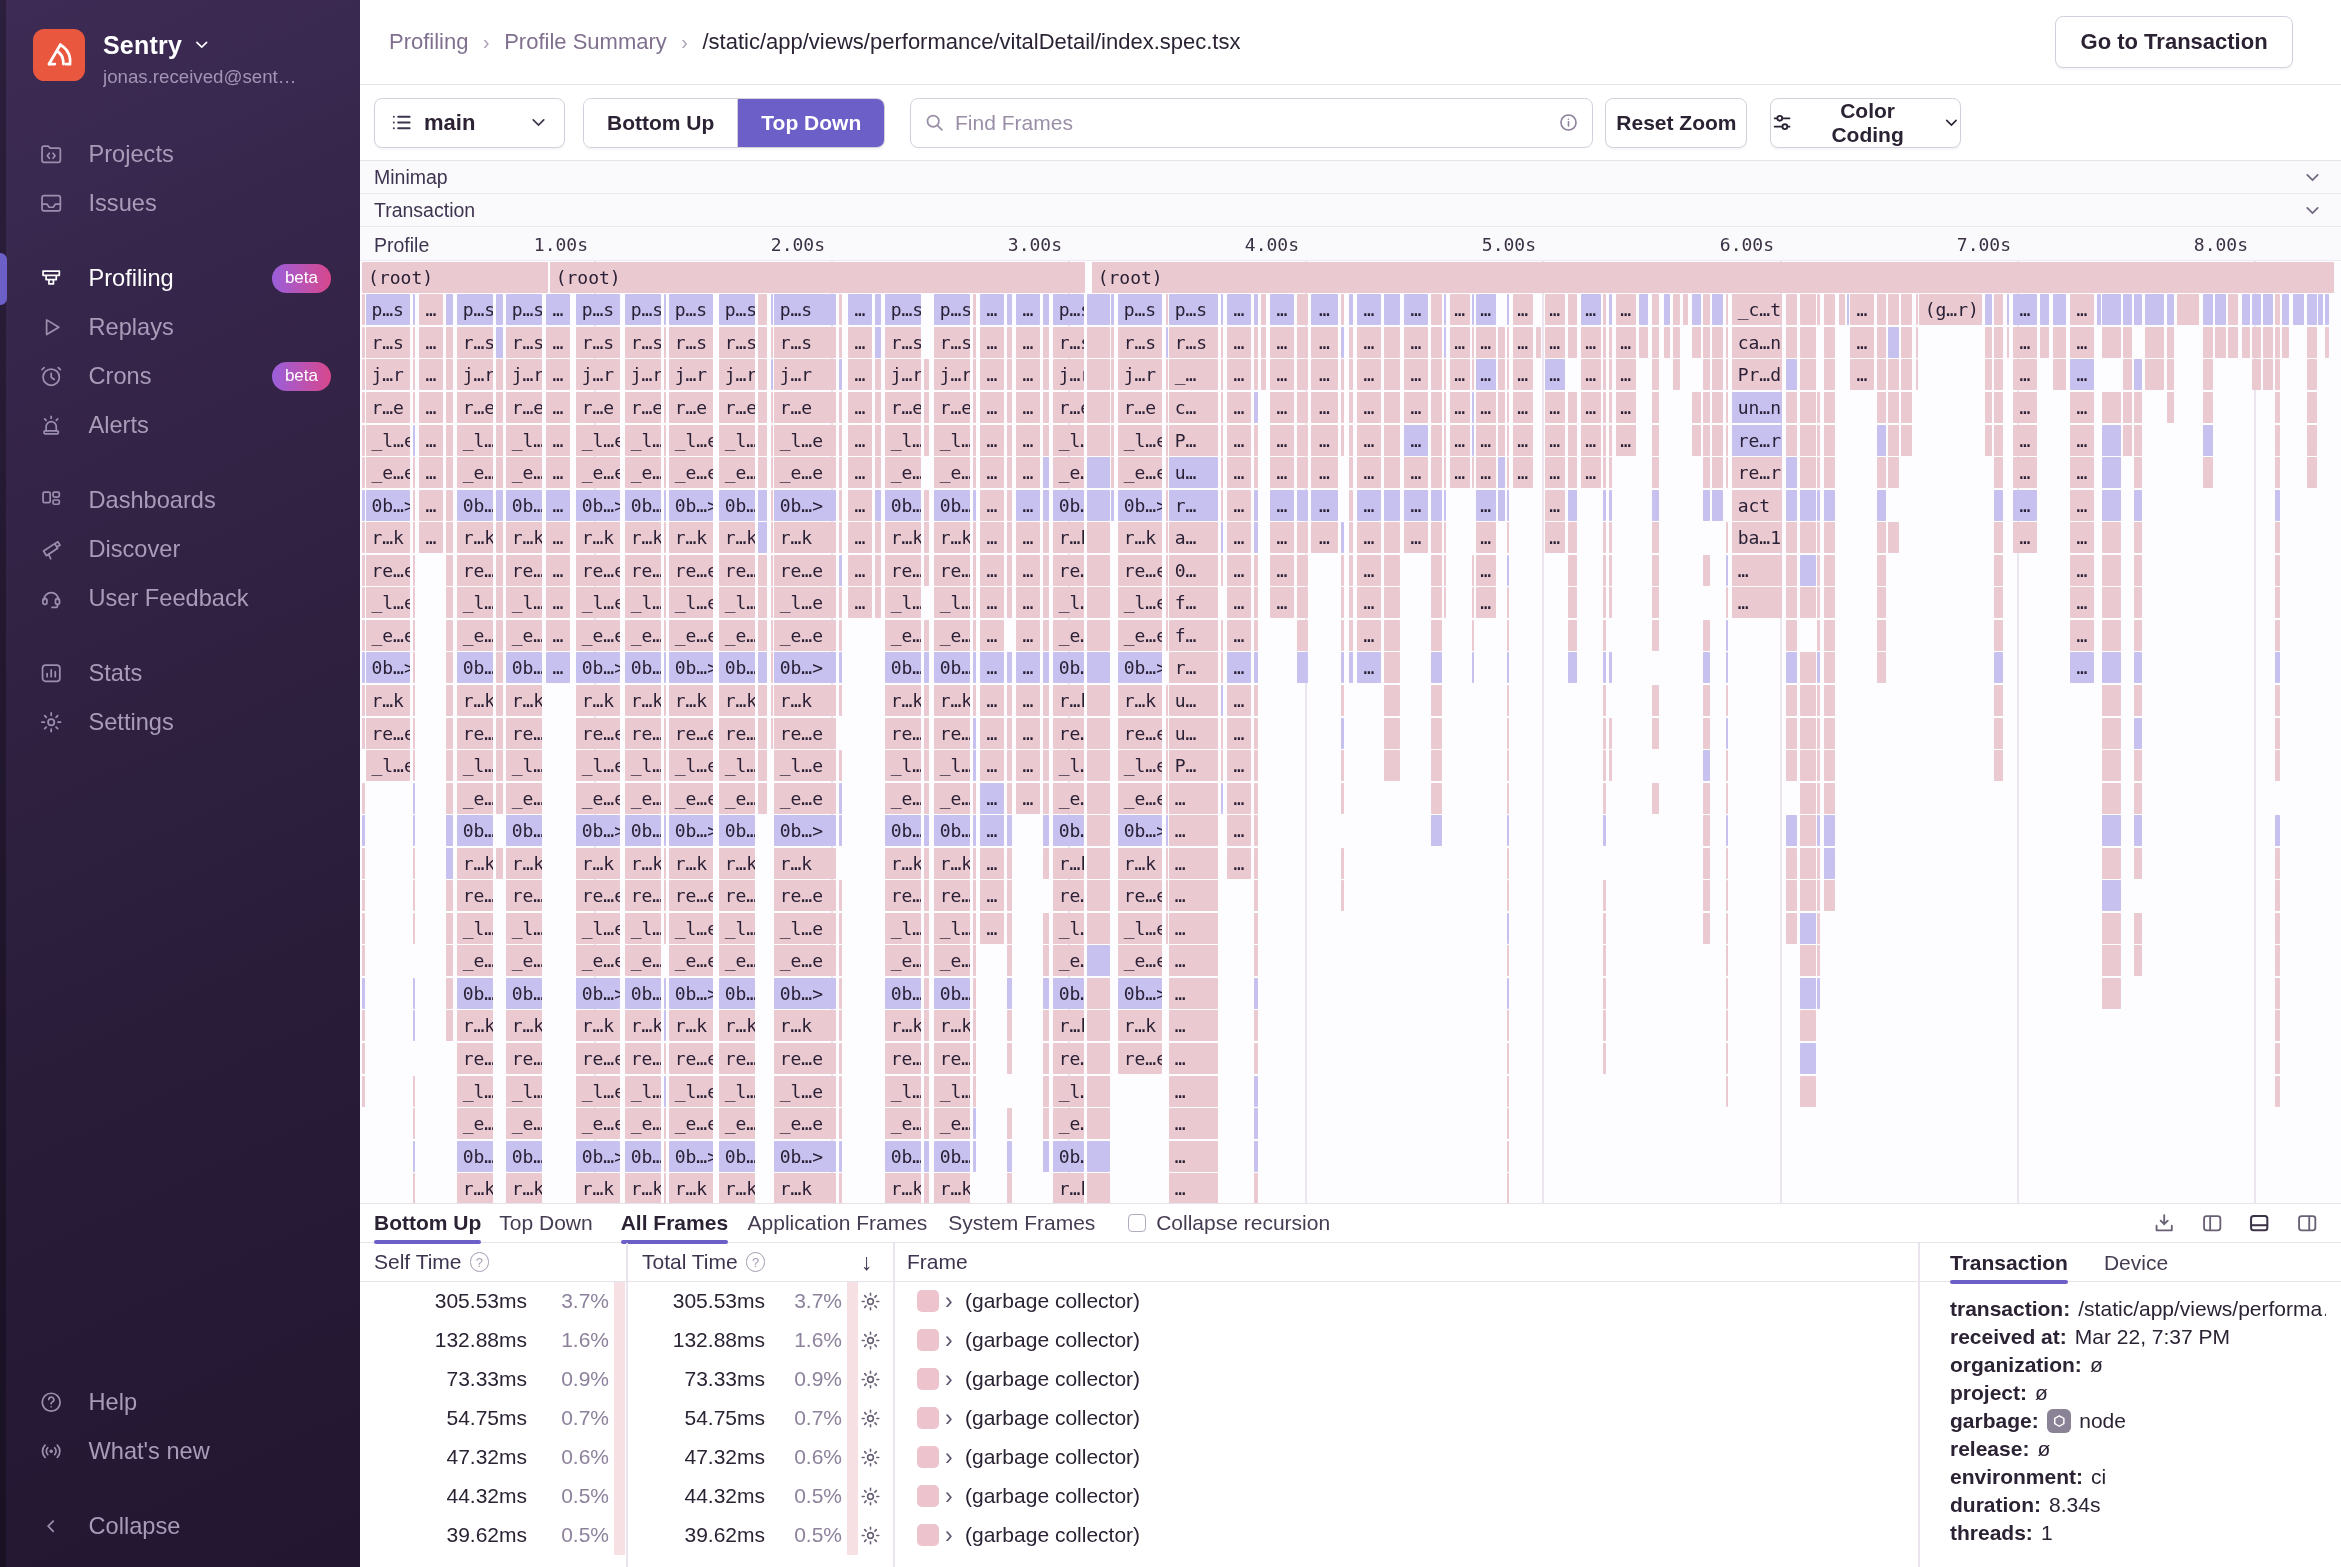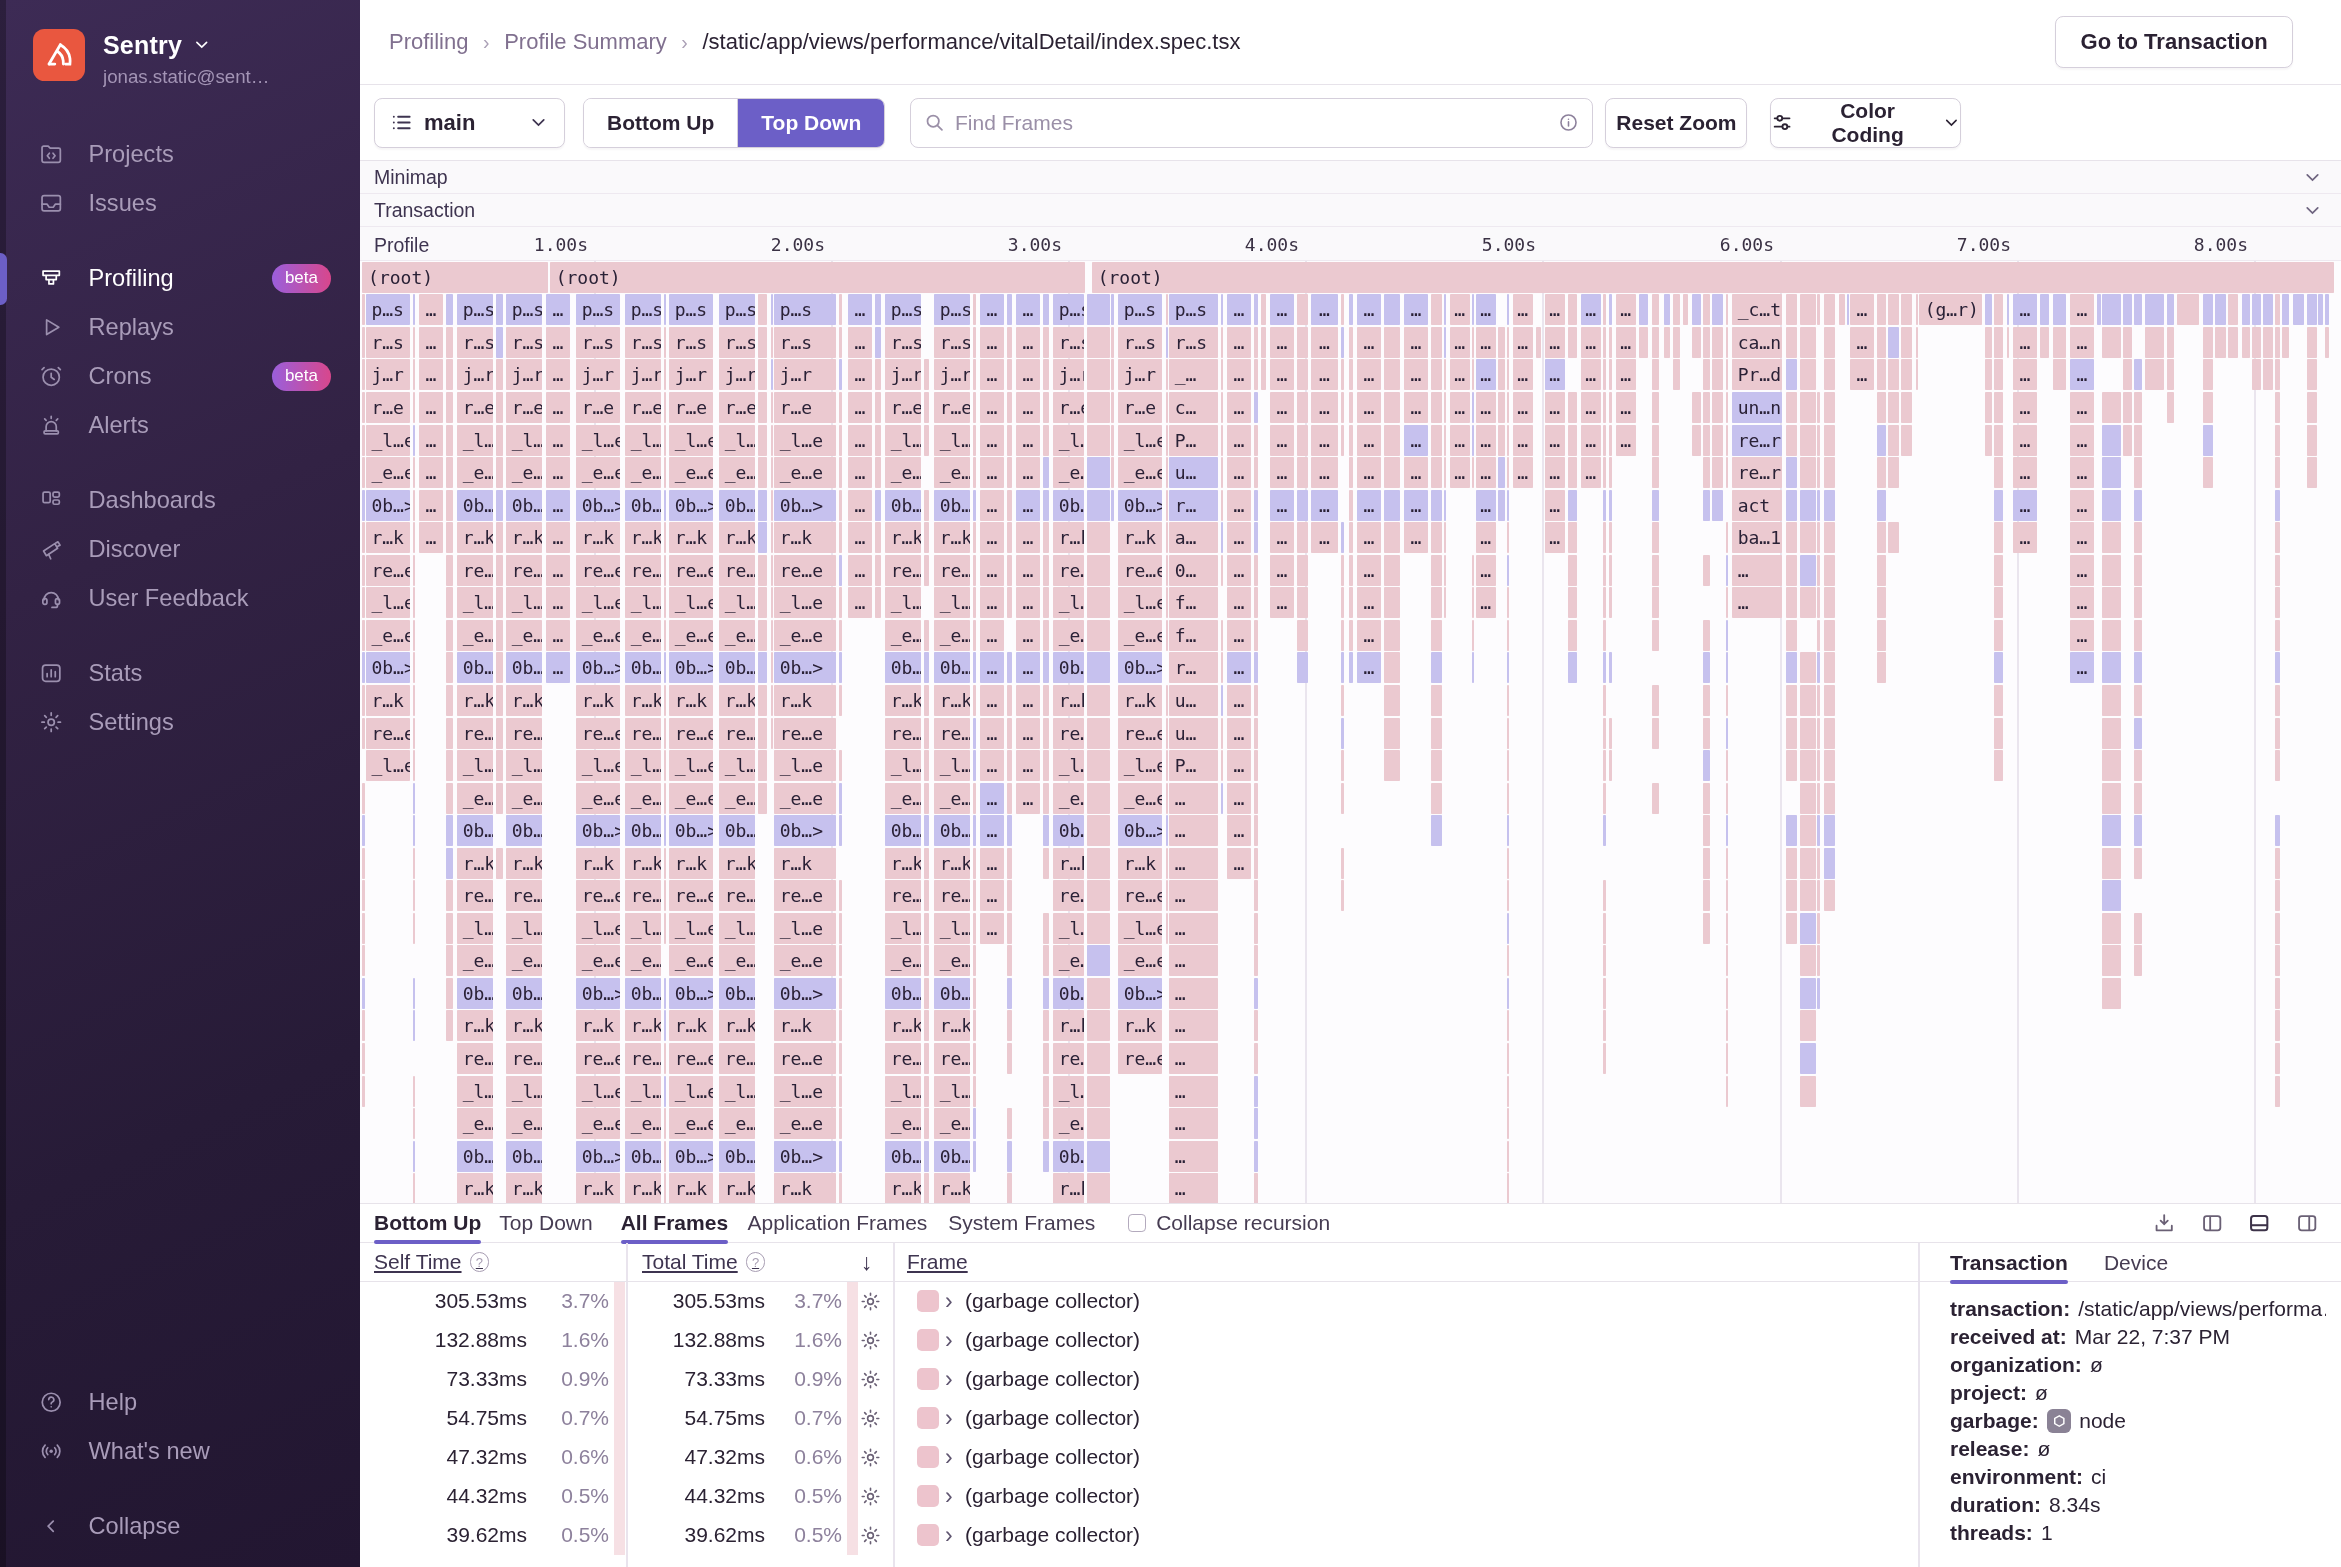--- a/index.html
+++ b/index.html
@@ -108,21 +108,21 @@
     cursor:pointer; }
   .btab-icons { margin-left:auto; display:flex; align-items:center; gap:23px; padding-right:23px;
     color:#6a6075; }
   .btab-icons .bi { cursor:pointer; display:flex; }
   .bi.on { color:#3d3349; }
 
   .bwrap { position:relative; flex:1 1 auto; overflow:hidden; }
   .vline { position:absolute; top:0; bottom:0; width:1.6px; background:#e9e4ed; }
   .bheader { height:39px; display:flex; align-items:center; border-bottom:1.6px solid #e7e3ea;
     position:relative; font-size:21px; color:#3e3450; }
-  .hcell { display:flex; align-items:center; gap:8.1px; position:absolute;text-decoration:underline; }
+  .hcell { display:flex; align-items:center; gap:8.1px; position:absolute; }
   .info-ic { width:19.5px; height:19.5px; border:1.6px solid #a79db2; border-radius:50%; color:#a79db2;
     font-size:13px; display:inline-flex; align-items:center; justify-content:center; }
   .sort-arrow { position:absolute; left:501px; font-size:23px; color:#3e3450; }
   .rows { position:relative; }
   .trow { position:relative; height:39px; font-size:21px; }
   .num { position:absolute; text-align:right; color:#2b2233; }
   .pct { position:absolute; text-align:right; color:#8d819c; }
   .strip { position:absolute; top:0; bottom:0; width:10.6px; background:#f6e0e4; }
   .gear { position:absolute; left:496px; width:29px; color:#6a6075; display:flex; justify-content:center; }
   .fbadge { position:absolute; left:557px; top:8.1px; width:22px; height:22px; border-radius:4.9px;
@@ -159,21 +159,21 @@
           <path d="M10.4 8.9c2.4 1.6 4 3.9 4.3 6.8l.1 2.5"></path>
         </svg>
       </div>
       <div class="sb-org">
         <div class="sb-org-row">
           <span class="sb-org-name">Sentry</span>
           <svg class="ic" width="19.5" height="19.5" viewBox="0 0 24 24" fill="none" stroke="#fff" stroke-width="2" stroke-linecap="round">
               <path d="m6 9 6 6 6-6"></path>
             </svg>
         </div>
-        <div class="sb-email">jonas.static@sent…</div>
+        <div class="sb-email">jonas.received@sent…</div>
       </div>
     </div>
     <div class="sb-nav" id="sb-nav">
         <div class="sb-item">
           <span class="sb-ic">
             <svg class="ic" width="24.4" height="24.4" viewBox="0 0 24 24" fill="none" stroke="currentColor" stroke-width="1.7" stroke-linecap="round" stroke-linejoin="round">
               <path d="M3 7V5.6A1.6 1.6 0 0 1 4.6 4H9l2 2h8.4A1.6 1.6 0 0 1 21 7.6V18a2 2 0 0 1-2 2H5a2 2 0 0 1-2-2z"></path>
               <path d="m10.2 11-2 2.5 2 2.5M13.8 11l2 2.5-2 2.5"></path>
             </svg>
           </span>

